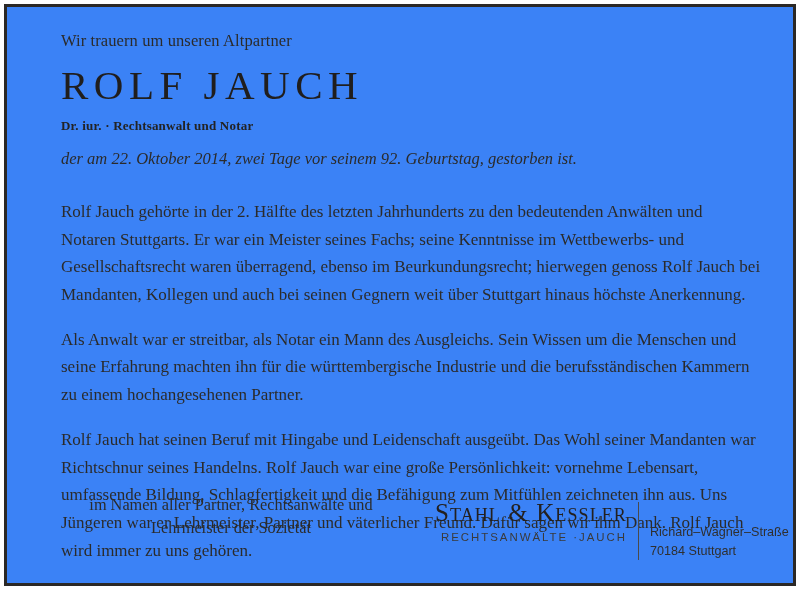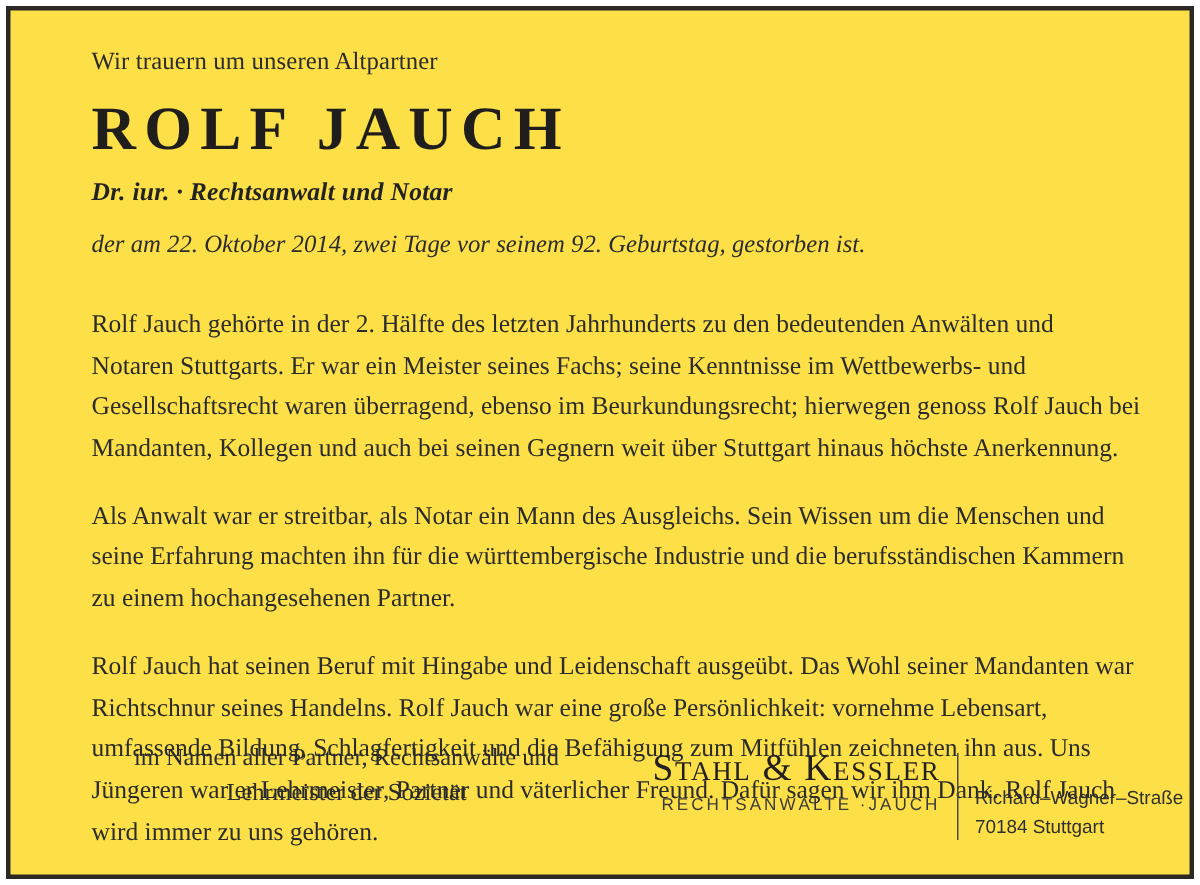--- a/index.html
+++ b/index.html
@@ -16,21 +16,21 @@
   }
 
   .notice {
     position: absolute;
     left: 4px;
     top: 4px;
     width: 792px;
     height: 582px;
     box-sizing: border-box;
     border: 3px solid #2b2826;
-    background: #fde047;
+    background: #3b82f6;
     overflow: hidden;
   }
 
   .inner {
     position: absolute;
     left: 54px;
     top: 24px;
     width: 700px;
   }
 
@@ -38,31 +38,30 @@
   .lead {
     font-size: 16.5px;
     line-height: 1.25;
     color: #2b2b2b;
     letter-spacing: 0.1px;
   }
 
   .deceased-name {
     font-size: 41px;
     line-height: 1.12;
-    font-weight: 700;
+    font-weight: 400;
     letter-spacing: 5.5px;
     color: #201e1d;
     margin-top: 11px;
     margin-bottom: 0;
     white-space: nowrap;
   }
 
   .credentials {
-    font-size: 17px;
-    font-style: italic;
+    font-size: 13px;
     font-weight: 700;
     letter-spacing: 0.2px;
     color: #232323;
     margin-top: 9px;
   }
 
   .death-line {
     font-size: 16.5px;
     line-height: 1.3;
     margin-top: 14px;

